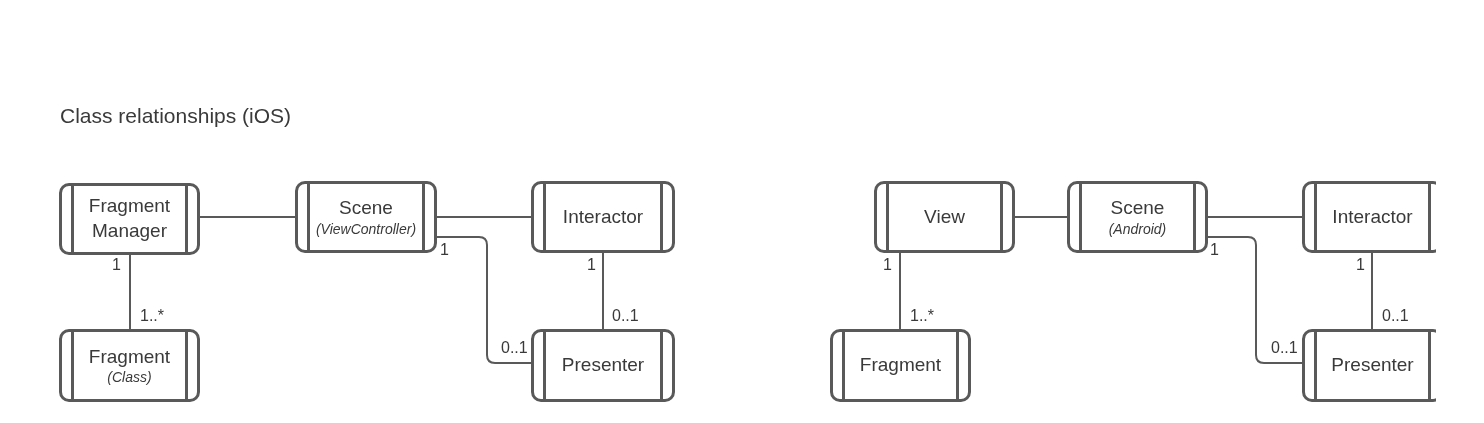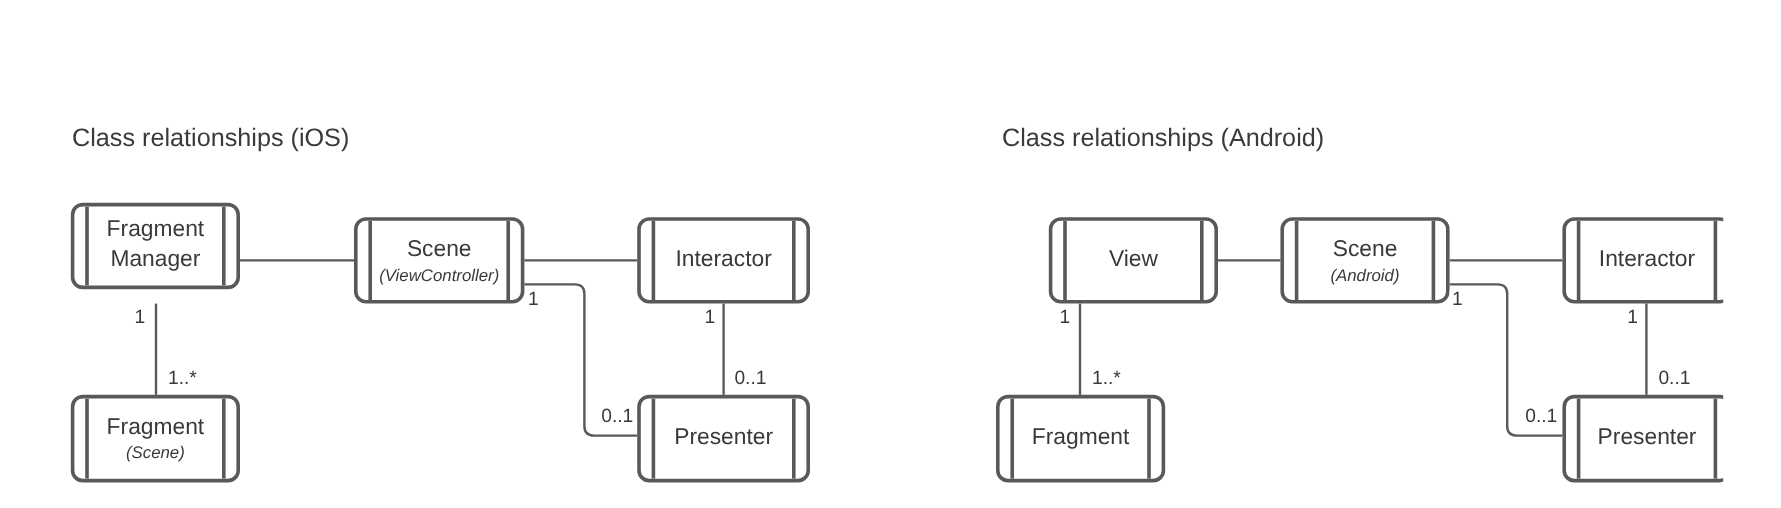--- a/index.html
+++ b/index.html
@@ -50,50 +50,49 @@
 
     <path class="wire" d="M971 197 H1067"></path>
     <path class="wire" d="M1208 197 H1302"></path>
     <path class="wire" d="M900 233 V309"></path>
     <path class="wire" d="M1372 233 V309"></path>
     <path class="wire" d="M1208 217 H1248 Q1256 217 1256 225 V335 Q1256 343 1264 343 H1302"></path>
   </svg>
 
   <div class="diagram-title" style="left:60px;top:84px">Class relationships (iOS)</div>
 
-  <div class="node" style="left:59px;top:149px;width:141px;height:72px">
+  <div class="node" style="left:59px;top:163px;width:141px;height:72px">
     <div class="node-label">Fragment Manager</div>
   </div>
 
   <div class="node" style="left:295px;top:161px;width:142px;height:72px">
     <div class="node-label">Scene</div>
     <div class="node-sublabel">(ViewController)</div>
   </div>
 
   <div class="node" style="left:531px;top:161px;width:144px;height:72px">
     <div class="node-label">Interactor</div>
   </div>
 
   <div class="node" style="left:59px;top:309px;width:141px;height:73px">
     <div class="node-label">Fragment</div>
-    <div class="node-sublabel">(Scene)</div>
+    <div class="node-sublabel">(Class)</div>
   </div>
 
   <div class="node" style="left:531px;top:309px;width:144px;height:73px">
     <div class="node-label">Presenter</div>
   </div>
 
   <span class="mult" style="left:110px;top:236px">1</span>
   <span class="mult" style="left:138px;top:287px">1..*</span>
   <span class="mult" style="left:585px;top:236px">1</span>
   <span class="mult" style="left:610px;top:287px">0..1</span>
   <span class="mult" style="left:438px;top:221px">1</span>
   <span class="mult" style="left:499px;top:319px">0..1</span>
 
-  <div class="diagram-title" style="left:835px;top:84px">Class relationships (Android)</div>
 
   <div class="node" style="left:874px;top:161px;width:141px;height:72px">
     <div class="node-label">View</div>
   </div>
 
   <div class="node" style="left:1067px;top:161px;width:141px;height:72px">
     <div class="node-label">Scene</div>
     <div class="node-sublabel">(Android)</div>
   </div>
 

